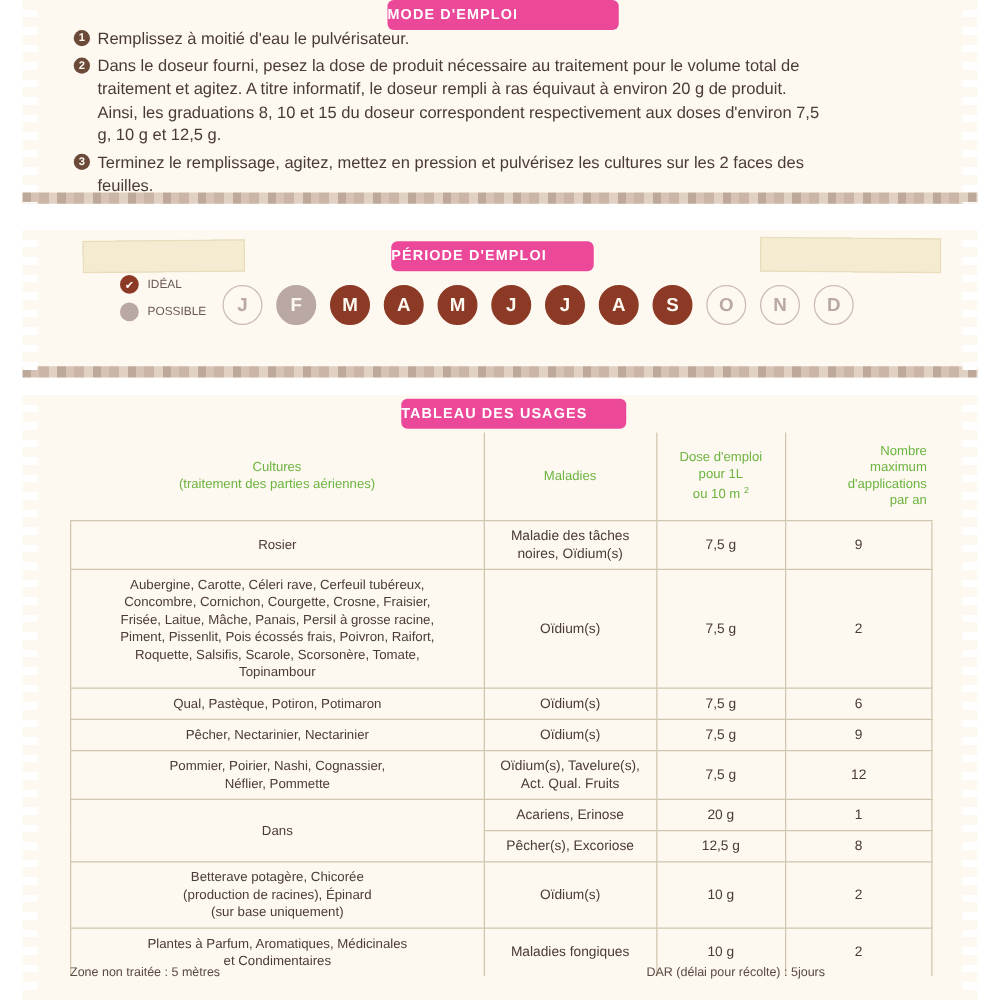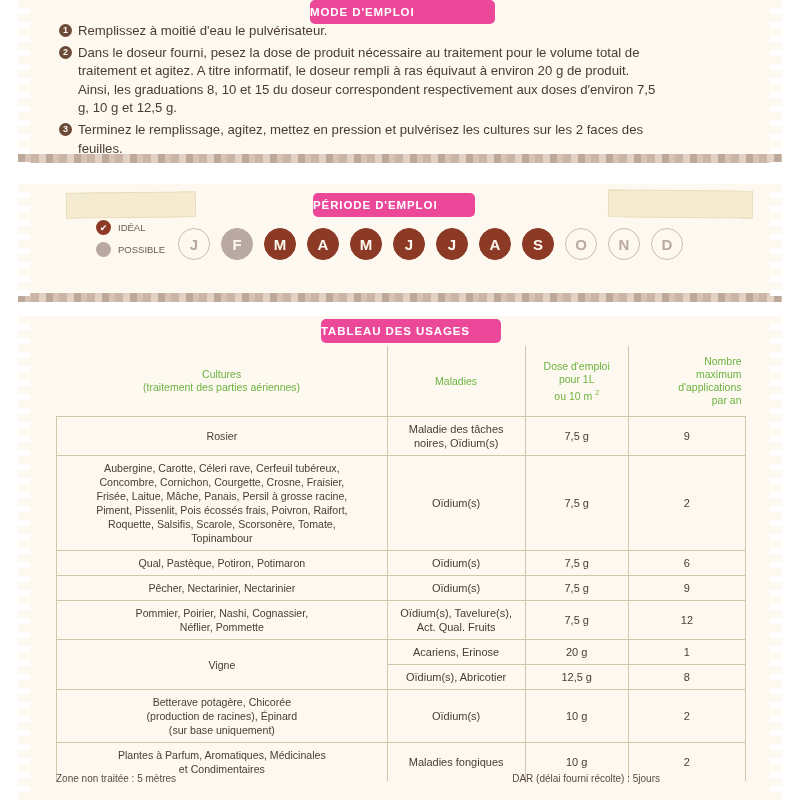--- a/index.html
+++ b/index.html
@@ -283,45 +283,45 @@
               <td>7,5 g</td>
               <td class="last-col">9</td>
             </tr>
             <tr>
               <td class="cult first-col">Pommier, Poirier, Nashi, Cognassier,<br>Néflier, Pommette</td>
               <td>Oïdium(s), Tavelure(s),<br>Act. Qual. Fruits</td>
               <td>7,5 g</td>
               <td class="last-col">12</td>
             </tr>
             <tr>
-              <td class="cult first-col" rowspan="2">Vigne</td>
+              <td class="cult first-col" rowspan="2">Dans</td>
               <td>Acariens, Erinose</td>
               <td>20 g</td>
               <td class="last-col">1</td>
             </tr>
             <tr>
-              <td>Oïdium(s), Abricotier</td>
+              <td>Pêcher(s), Excoriose</td>
               <td>12,5 g</td>
               <td class="last-col">8</td>
             </tr>
             <tr>
               <td class="cult first-col">Betterave potagère, Chicorée<br>(production de racines), Épinard<br>(sur base uniquement)</td>
               <td>Oïdium(s)</td>
               <td>10 g</td>
               <td class="last-col">2</td>
             </tr>
             <tr class="last-row">
               <td class="cult first-col">Plantes à Parfum, Aromatiques, Médicinales<br>et Condimentaires</td>
               <td>Maladies fongiques</td>
               <td>10 g</td>
               <td class="last-col">2</td>
             </tr>
           </tbody>
       </table>
     </div>
     <div class="table-foot">
       <span>Zone non traitée : 5 mètres</span>
-      <span>DAR (délai fourni récolte) : 5jours</span>
+      <span>DAR (délai pour récolte) : 5jours</span>
     </div>
   </div>
   <div class="section-tab" id="tableau-tab">TABLEAU DES USAGES</div>
 
 </div>
 
 </body></html>

